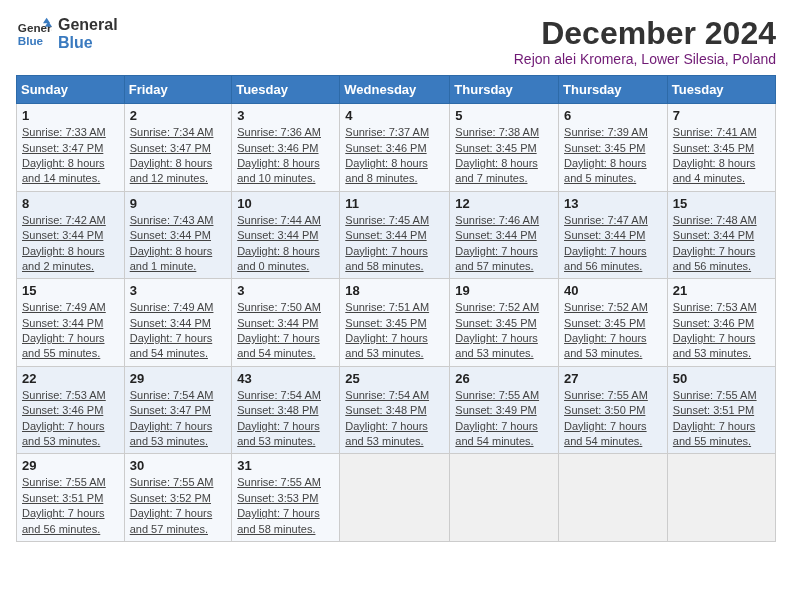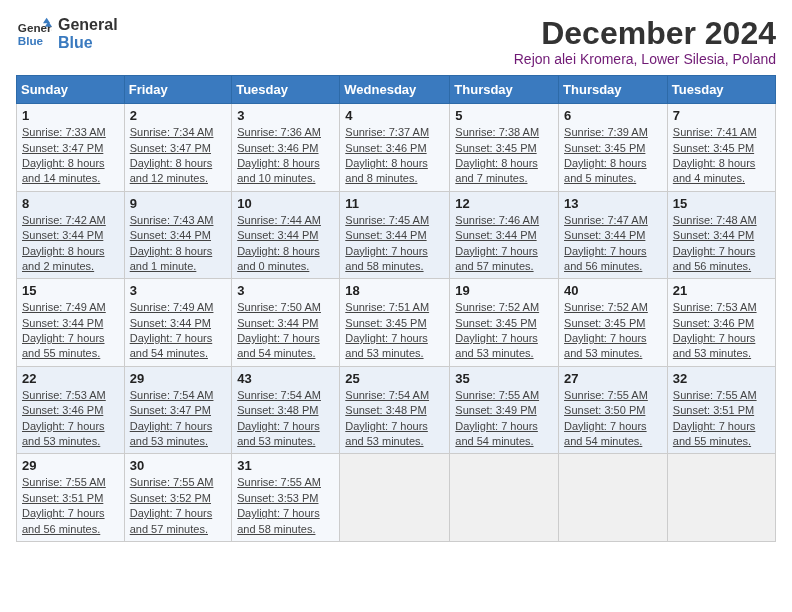--- a/index.html
+++ b/index.html
@@ -224,29 +224,29 @@
         </td>
         <td>
           <div class="day-number">43</div>
           <div class="day-info">Sunrise: 7:54 AM<br>Sunset: 3:48 PM<br>Daylight: 7 hours and 53 minutes.</div>
         </td>
         <td>
           <div class="day-number">25</div>
           <div class="day-info">Sunrise: 7:54 AM<br>Sunset: 3:48 PM<br>Daylight: 7 hours and 53 minutes.</div>
         </td>
         <td>
-          <div class="day-number">35</div>
+          <div class="day-number">26</div>
           <div class="day-info">Sunrise: 7:55 AM<br>Sunset: 3:49 PM<br>Daylight: 7 hours and 54 minutes.</div>
         </td>
         <td>
           <div class="day-number">27</div>
           <div class="day-info">Sunrise: 7:55 AM<br>Sunset: 3:50 PM<br>Daylight: 7 hours and 54 minutes.</div>
         </td>
         <td>
-          <div class="day-number">32</div>
+          <div class="day-number">50</div>
           <div class="day-info">Sunrise: 7:55 AM<br>Sunset: 3:51 PM<br>Daylight: 7 hours and 55 minutes.</div>
         </td>
       </tr>
       <tr>
         <td>
           <div class="day-number">29</div>
           <div class="day-info">Sunrise: 7:55 AM<br>Sunset: 3:51 PM<br>Daylight: 7 hours and 56 minutes.</div>
         </td>
         <td>
           <div class="day-number">30</div>

